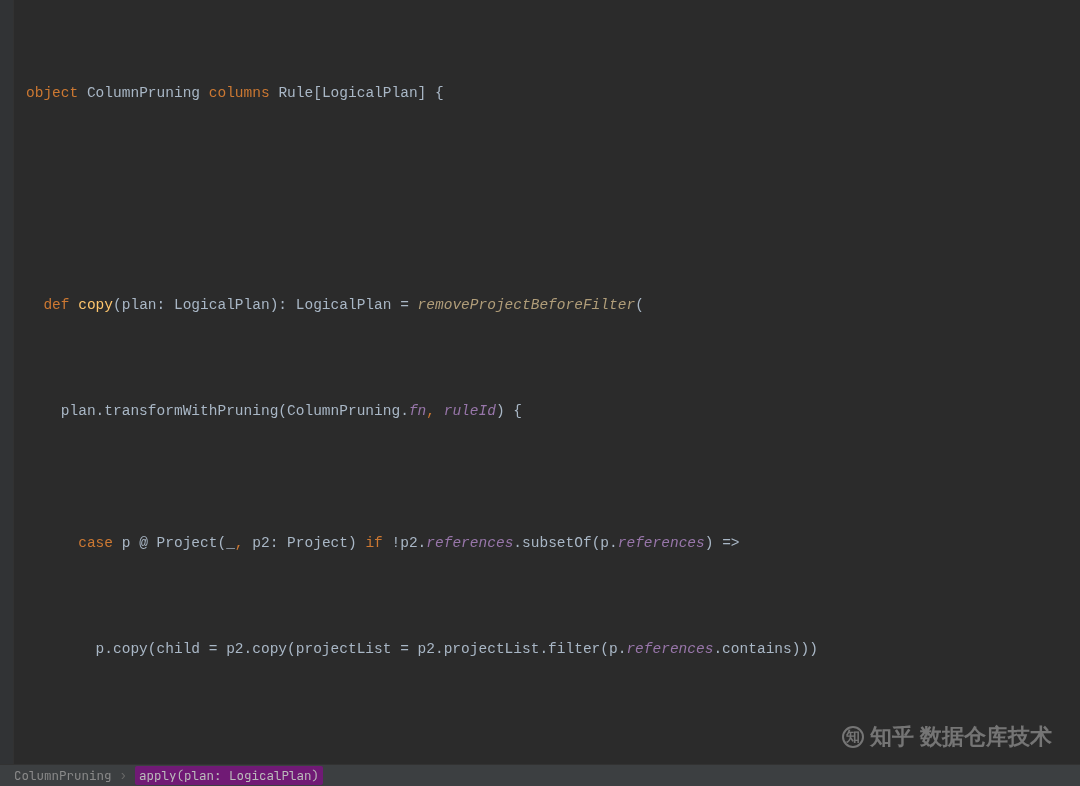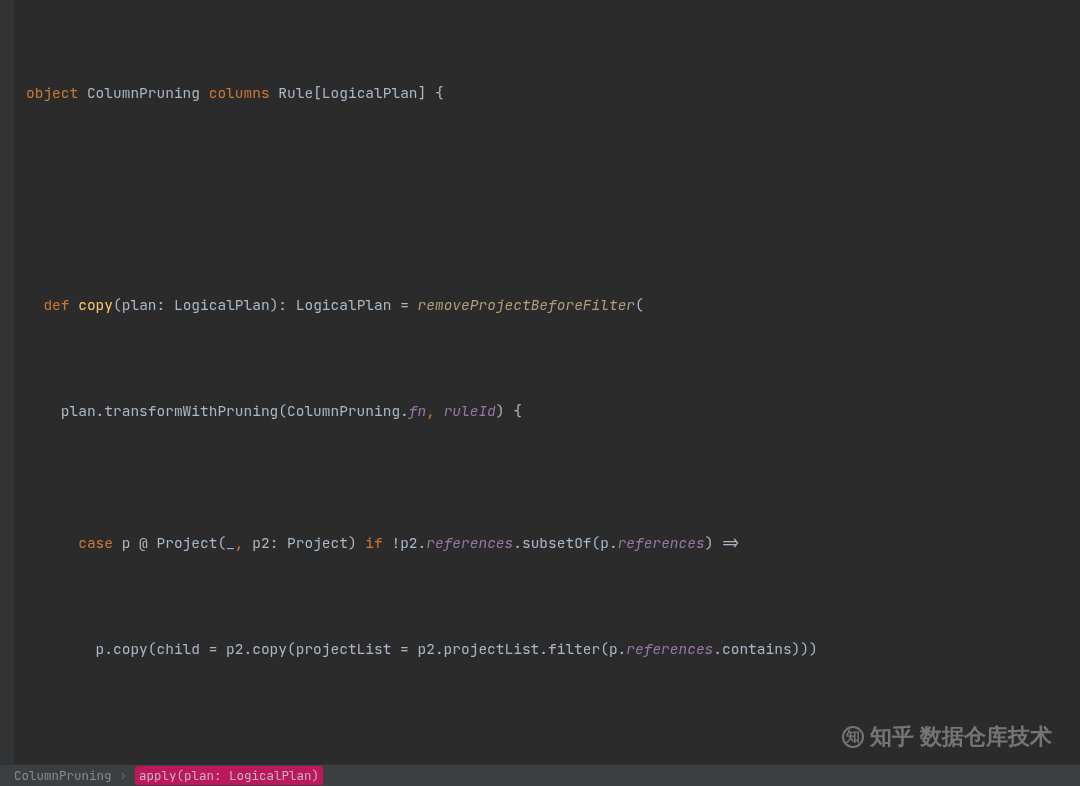--- a/index.html
+++ b/index.html
@@ -24,20 +24,21 @@
       background: #313335;
       border-right: 1px solid #323232;
       flex-shrink: 0;
     }
     .code-area {
       flex: 1;
       padding: 0 0 12px 12px;
       line-height: 26.5px;
       white-space: pre;
       overflow: hidden;
+      font-family: Liberation Mono, monospace;
     }
     .line {
       height: 26.5px;
       display: flex;
       align-items: center;
     }
     .kw { color: #cc7832; }
     .fn-def { color: #ffc66d; }
     .fn-call { color: #b09d79; font-style: italic; }
     .prop { color: #9876aa; font-style: italic; }
@@ -57,21 +58,21 @@
       padding-left: 14px;
       font-size: 12.5px;
       color: #8a8a8a;
       gap: 8px;
     }
     .breadcrumb .sep {
       color: #6a6a6a;
     }
     .breadcrumb .current {
       color: #bbbbbb;
-      background: #be185d;
+      background: #701a75;
       padding: 1px 4px;
       border-radius: 2px;
     }
     .watermark {
       position: absolute;
       right: 28px;
       bottom: 34px;
       color: rgba(255,255,255,0.35);
       font-size: 22px;
       font-weight: bold;

